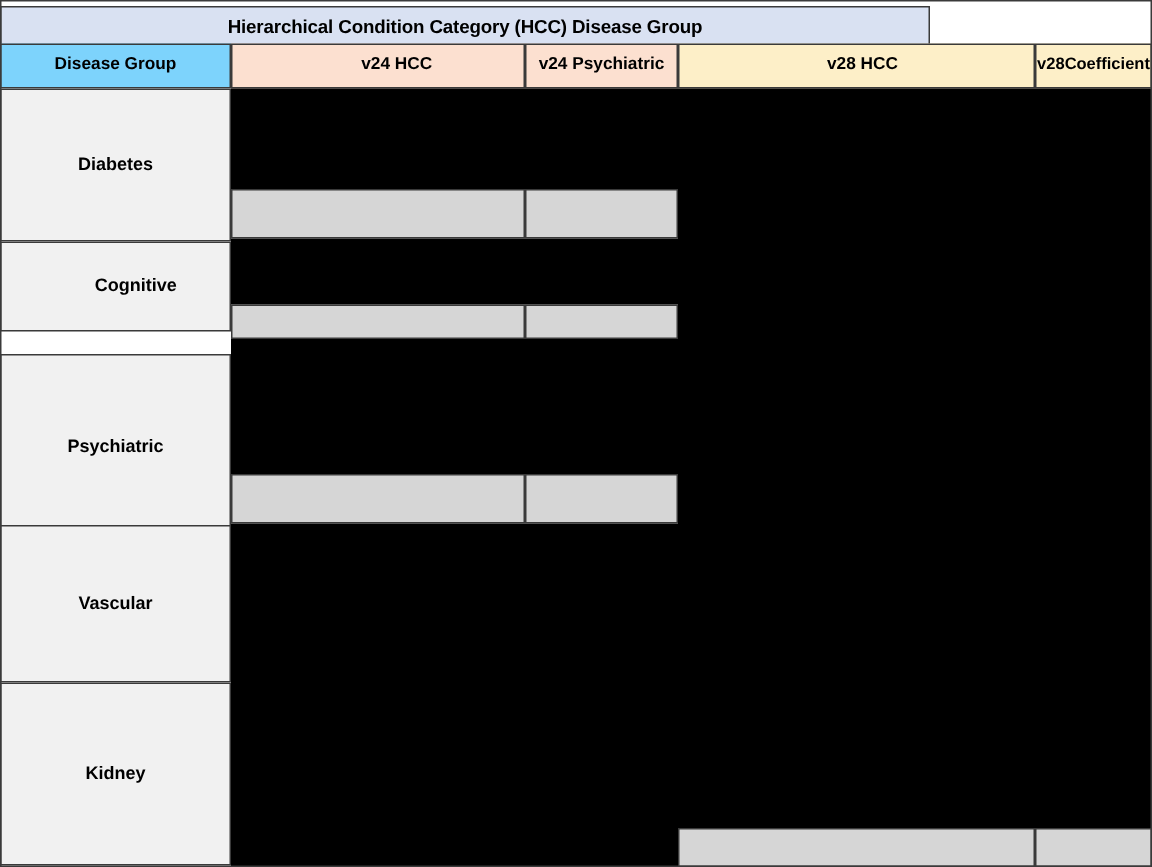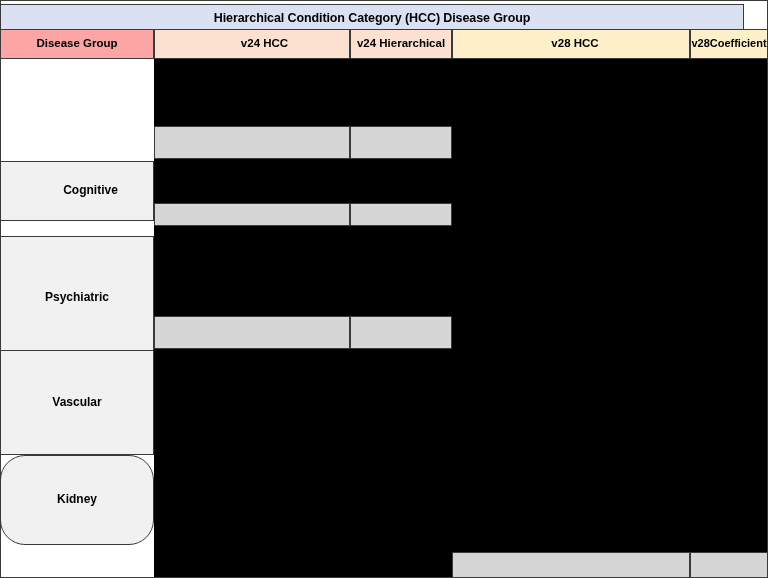--- a/index.html
+++ b/index.html
@@ -28,36 +28,36 @@
     text-align: center;
     border: 1px solid #3a3a3a;
     font-weight: bold;
     color: #000000;
     line-height: 1.15;
   }
   
   .title-band {
     left: 0;
     top: 4px;
-    width: 744px;
+    width: 620px;
     height: 29px;
     background: #D9E1F2;
     font-size: 12.5px;
     letter-spacing: -0.1px;
   }
   
   .colhead {
     top: 29px;
     height: 30px;
     font-size: 11.5px;
   }
   .colhead-disease {
     left: 0;
     width: 154px;
-    background: #fca5a5;
+    background: #7dd3fc;
   }
   .colhead-v24hcc {
     left: 154px;
     width: 196px;
     background: #FCE0D0;
     padding-left: 25px;
   }
   .colhead-v24coef {
     left: 350px;
     width: 102px;
@@ -112,21 +112,21 @@
 <body>
 
 <div id="screenshot">
 
   <div class="cell title-band">Hierarchical Condition Category (HCC) Disease Group</div>
 
   <div class="cell colhead colhead-disease">Disease Group</div>
 
   <div class="cell colhead colhead-v24hcc">v24 HCC</div>
 
-  <div class="cell colhead colhead-v24coef">v24 Hierarchical</div>
+  <div class="cell colhead colhead-v24coef">v24 Psychiatric</div>
 
   <div class="cell colhead colhead-v28hcc">v28 HCC</div>
 
   <div class="cell colhead colhead-v28coef">
     <span>v28</span>
     <span>Coefficient</span>
   </div>
 
   <div class="redact" style="left:154px; top:59px; width:614px; height:519px;"></div>
 
@@ -135,24 +135,25 @@
 
   <div class="graybar" style="left:154px; top:203px; width:196px; height:23px;"></div>
   <div class="graybar" style="left:350px; top:203px; width:102px; height:23px;"></div>
 
   <div class="graybar" style="left:154px; top:316px; width:196px; height:33px;"></div>
   <div class="graybar" style="left:350px; top:316px; width:102px; height:33px;"></div>
 
   <div class="graybar" style="left:452px; top:552px; width:238px; height:26px;"></div>
   <div class="graybar" style="left:690px; top:552px; width:78px; height:26px;"></div>
 
+  <div class="cell grp" style="top:59px; height:102px;">Diabetes</div>
 
   <div class="cell grp" style="top:161px; height:60px;padding-left:27px;">Cognitive</div>
 
   <div class="cell grp" style="top:226px; height:124px;margin-top:10px;">Psychiatric</div>
 
   <div class="cell grp" style="top:350px; height:105px;">Vascular</div>
 
-  <div class="cell grp" style="top:455px; height:90px;border-radius:25px;">Kidney</div>
+  <div class="cell grp" style="top:455px; height:122px;">Kidney</div>
 
   <div class="frame"></div>
 
 </div>
 
 </body></html>

